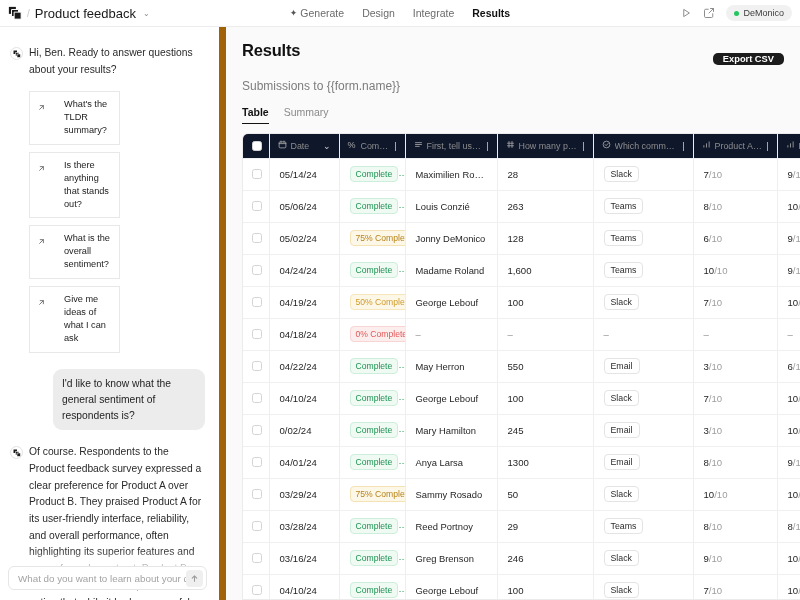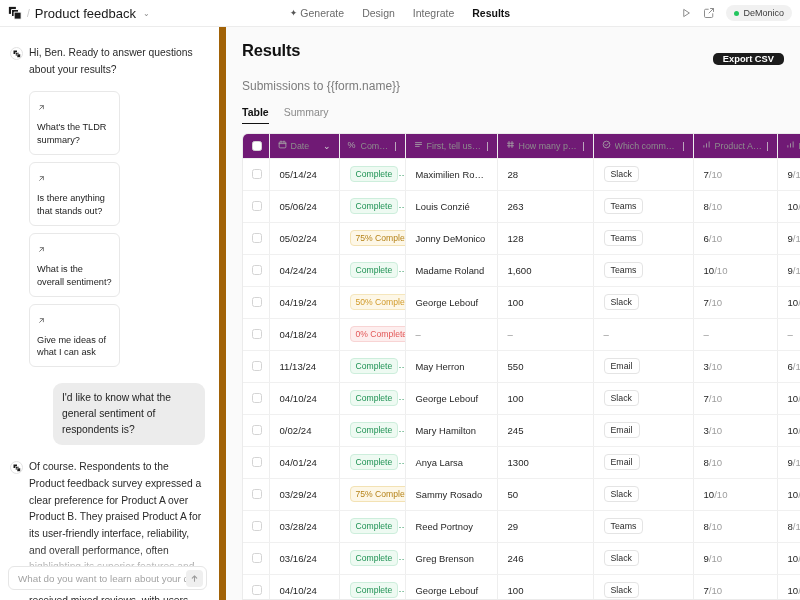--- a/index.html
+++ b/index.html
@@ -67,24 +67,24 @@
     border: 1px solid #e2e2e2; border-radius: 50%;
     display: flex; align-items: center; justify-content: center;
     background: #fff;
   }
   .bot-avatar svg { width: 8px; height: 8px; }
   .bot-text { font-size: 10.3px; line-height: 1.62; color: #2a2a2a; }
 
   .cards { display: flex; flex-wrap: wrap; gap: 7px; margin: 11px 0 2px 19px; }
   .card {
     width: 91px; min-height: 47px;
-    border: 1px solid #e8e8e8; border-radius: 6px;
+    border: 1px solid #e8e8e8; border-radius: 0;
     padding: 6px 7px 7px;
     background: #fff;
-    display: flex; flex-direction: column; gap: 5px;
+    display: flex; flex-direction: row; gap: 18px;
   }
   .card-ic { width: 9px; height: 9px; color: #777; }
   .card-label { font-size: 9.2px; line-height: 1.4; color: #222; }
 
   .msg-user { display: flex; justify-content: flex-end; margin: 16px 0 14px; }
   .bubble {
     background: #ececec; border-radius: 9px;
     padding: 7px 9px; max-width: 152px;
     font-size: 10.3px; line-height: 1.55; color: #232323;
   }
@@ -147,21 +147,21 @@
     font-weight: normal;
     padding: 0 10px;
     height: 32px;
     font-size: 9.6px;
     color: #1f1f1f;
     white-space: nowrap; overflow: hidden; text-overflow: ellipsis;
   }
   thead th {
     height: 24px;
     font-size: 8.9px; color: #8d8d8d;
-    background: #701a75;
+    background: #0f172a;
     padding: 0 8px;
   }
   .th-in { display: flex; align-items: center; gap: 4px; }
   .th-ic { width: 9px; height: 9px; flex: 0 0 9px; color: #a7a7a7; }
   .th-txt { overflow: hidden; text-overflow: ellipsis; white-space: nowrap; }
   .th-grip { margin-left: auto; color: #d3d3d3; font-size: 9px; }
   .col-chk { width: 26px; }
   .col-date { width: 70px; }
   .col-cmp { width: 66px; }
   .col-name { width: 92px; }
@@ -483,21 +483,21 @@
                 <td class="col-name name-cell"><span class="muted">–</span></td>
                 <td class="col-ppl"><span class="muted">–</span></td>
                 <td class="col-comm"><span class="muted">–</span></td>
                 <td class="col-pa"><span class="muted">–</span></td>
                 <td class="col-pb"><span class="muted">–</span></td>
               </tr>
               <tr>
                 <td class="col-chk cell-chk">
                   <span class="chk"></span>
                 </td>
-                <td class="col-date">11/13/24</td>
+                <td class="col-date">04/22/24</td>
                 <td class="col-cmp"><span class="badge b-complete">Complete</span></td>
                 <td class="col-name name-cell">May Herron</td>
                 <td class="col-ppl">550</td>
                 <td class="col-comm"><span class="chipbox">Email</span></td>
                 <td class="col-pa">3<span class="score-den">/10</span></td>
                 <td class="col-pb">6<span class="score-den">/10</span></td>
               </tr>
               <tr>
                 <td class="col-chk cell-chk">
                   <span class="chk"></span>

